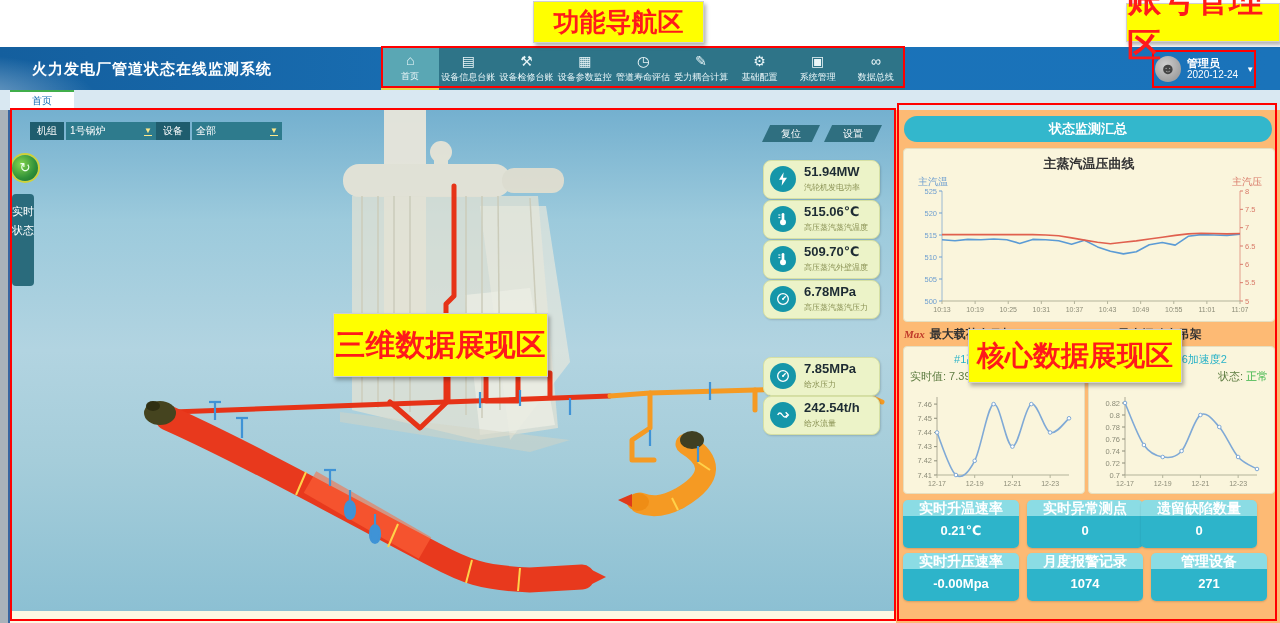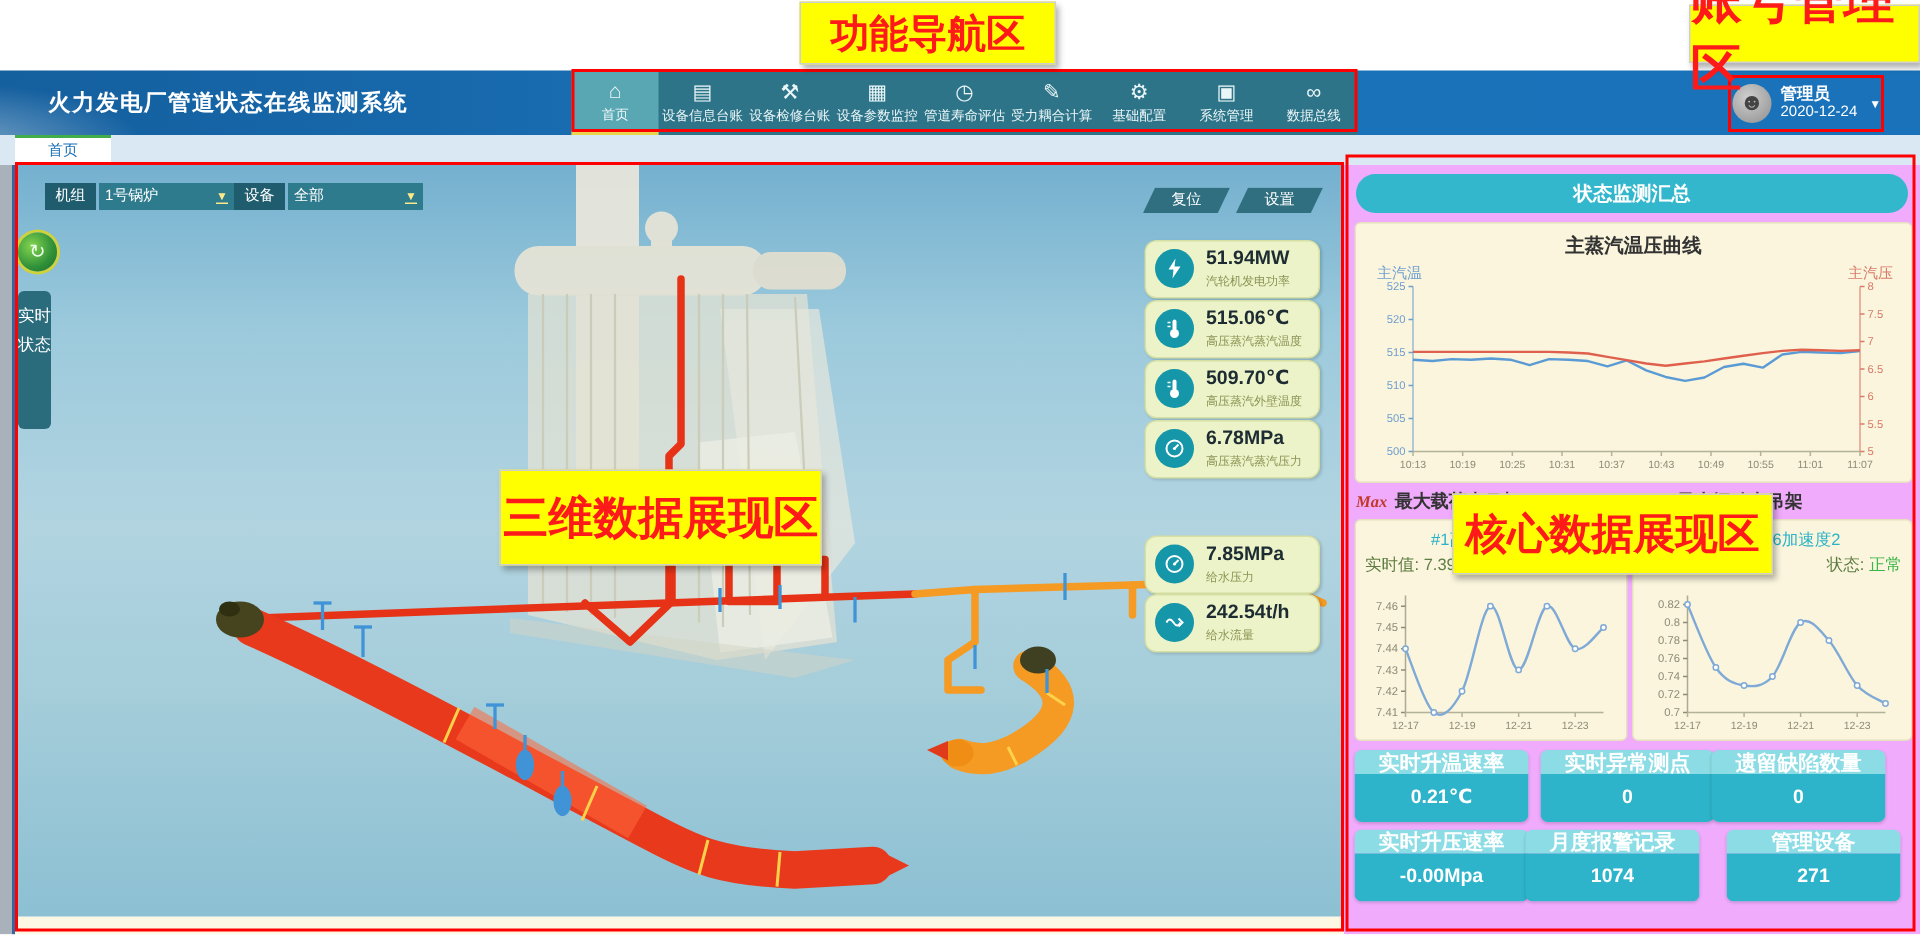--- a/index.html
+++ b/index.html
@@ -34,21 +34,21 @@
   .dropdown{background:#2e7b8d;color:#fff;font-size:10px;line-height:18px;height:18px;padding:0 4px;display:flex;justify-content:space-between;align-items:center;}
   .funnel{font-size:8px;color:#fde98a;border-bottom:1px solid #fde98a;line-height:9px;}
   .side-btn{left:2px;top:45px;width:26px;height:26px;border-radius:50%;background:radial-gradient(circle at 35% 35%,#83d44e,#2f9038 60%,#1d6b27);box-shadow:0 0 0 2px #cfd23a;color:#eaffea;font-size:13px;text-align:center;line-height:26px;}
   .side-tab{left:2px;top:84px;width:22px;height:92px;background:#2a6b7c;border-radius:4px;color:#fff;font-size:11px;text-align:center;padding-top:8px;line-height:19px;word-break:break-all;box-sizing:border-box;}
   .pbtn{height:17px;line-height:17px;color:#fff;font-size:10px;text-align:center;background:#2f6f80;clip-path:polygon(14% 0,100% 0,86% 100%,0 100%);}
   .metric{width:115px;height:37px;background:#ecf3c8;border:1px solid #d6e0a4;border-radius:8px;box-shadow:1px 1px 2px rgba(0,0,0,.15);}
   .m-ico{position:absolute;left:6px;top:5px;width:26px;height:26px;border-radius:50%;background:#1596a9;display:flex;align-items:center;justify-content:center;}
   .m-val{position:absolute;left:40px;top:3px;font-size:13px;font-weight:bold;color:#1d2b33;}
   .m-lab{position:absolute;left:40px;top:21px;font-size:8px;color:#8b9355;}
   
-  .rpanel{left:896px;top:110px;width:384px;height:513px;background:#f0abfc;}
+  .rpanel{left:896px;top:110px;width:384px;height:513px;background:#fdba74;}
   .sum-bar{left:8px;top:6px;width:368px;height:26px;border-radius:13px;background:#33b7cc;color:#fff;font-weight:bold;font-size:13px;text-align:center;line-height:26px;}
   .chart-card{left:7px;top:38px;width:370px;height:172px;background:#faf5dc;border:1px solid #e6dfc0;border-radius:4px;}
   .chart-title{left:0;top:6px;width:370px;text-align:center;font-size:13px;font-weight:bold;color:#333;}
   .axis-lab{font-size:10px;top:26px;}
   .max-row{font-size:12px;font-weight:bold;color:#333;}
   .max-pre{font-family:"Liberation Serif",serif;font-style:italic;font-weight:bold;color:#c03a2b;font-size:11px;margin-right:5px;}
   .sensor{background:#faf5dc;border:1px solid #e6dfc0;border-radius:4px;}
   .sensor-title{width:100%;text-align:center;font-size:11px;color:#2ab3c8;margin-top:5px;}
   .sensor-row{position:absolute;left:0;top:22px;width:100%;font-size:11px;color:#5f7d43;}
   .ok{color:#3cb549;}
@@ -449,21 +449,21 @@
       <div class="stat-v">0</div>
     </div>
     <div class="abs stat" style="left:245px;top:390px;">
       <div class="stat-h">遗留缺陷数量</div>
       <div class="stat-v">0</div>
     </div>
     <div class="abs stat" style="left:7px;top:443px;">
       <div class="stat-h">实时升压速率</div>
       <div class="stat-v">-0.00Mpa</div>
     </div>
-    <div class="abs stat" style="left:121px;top:443px;">
+    <div class="abs stat" style="left:131px;top:443px;">
       <div class="stat-h">月度报警记录</div>
       <div class="stat-v">1074</div>
     </div>
     <div class="abs stat" style="left:255px;top:443px;">
       <div class="stat-h">管理设备</div>
       <div class="stat-v">271</div>
     </div>
   </div>
 
   <div class="abs ann-rect" style="left:381px;top:46px;width:524px;height:42px;"></div>

